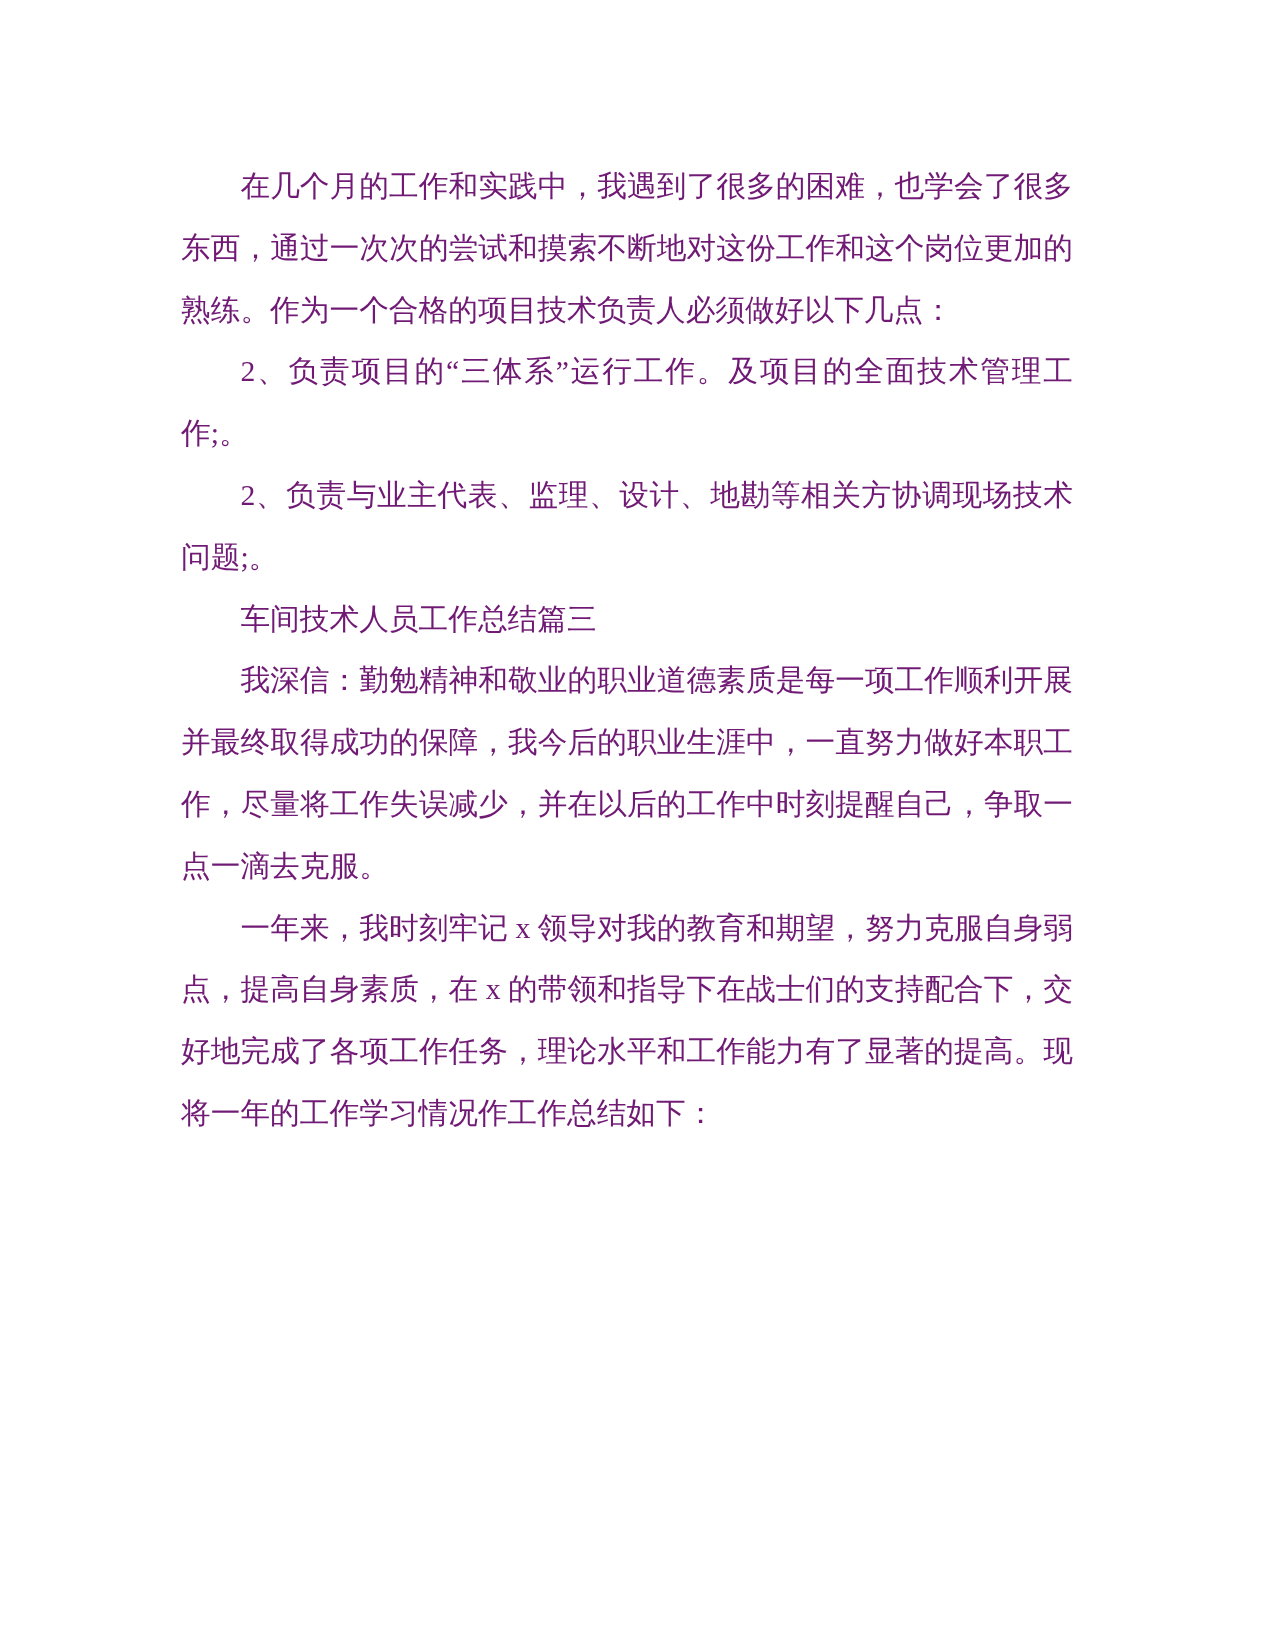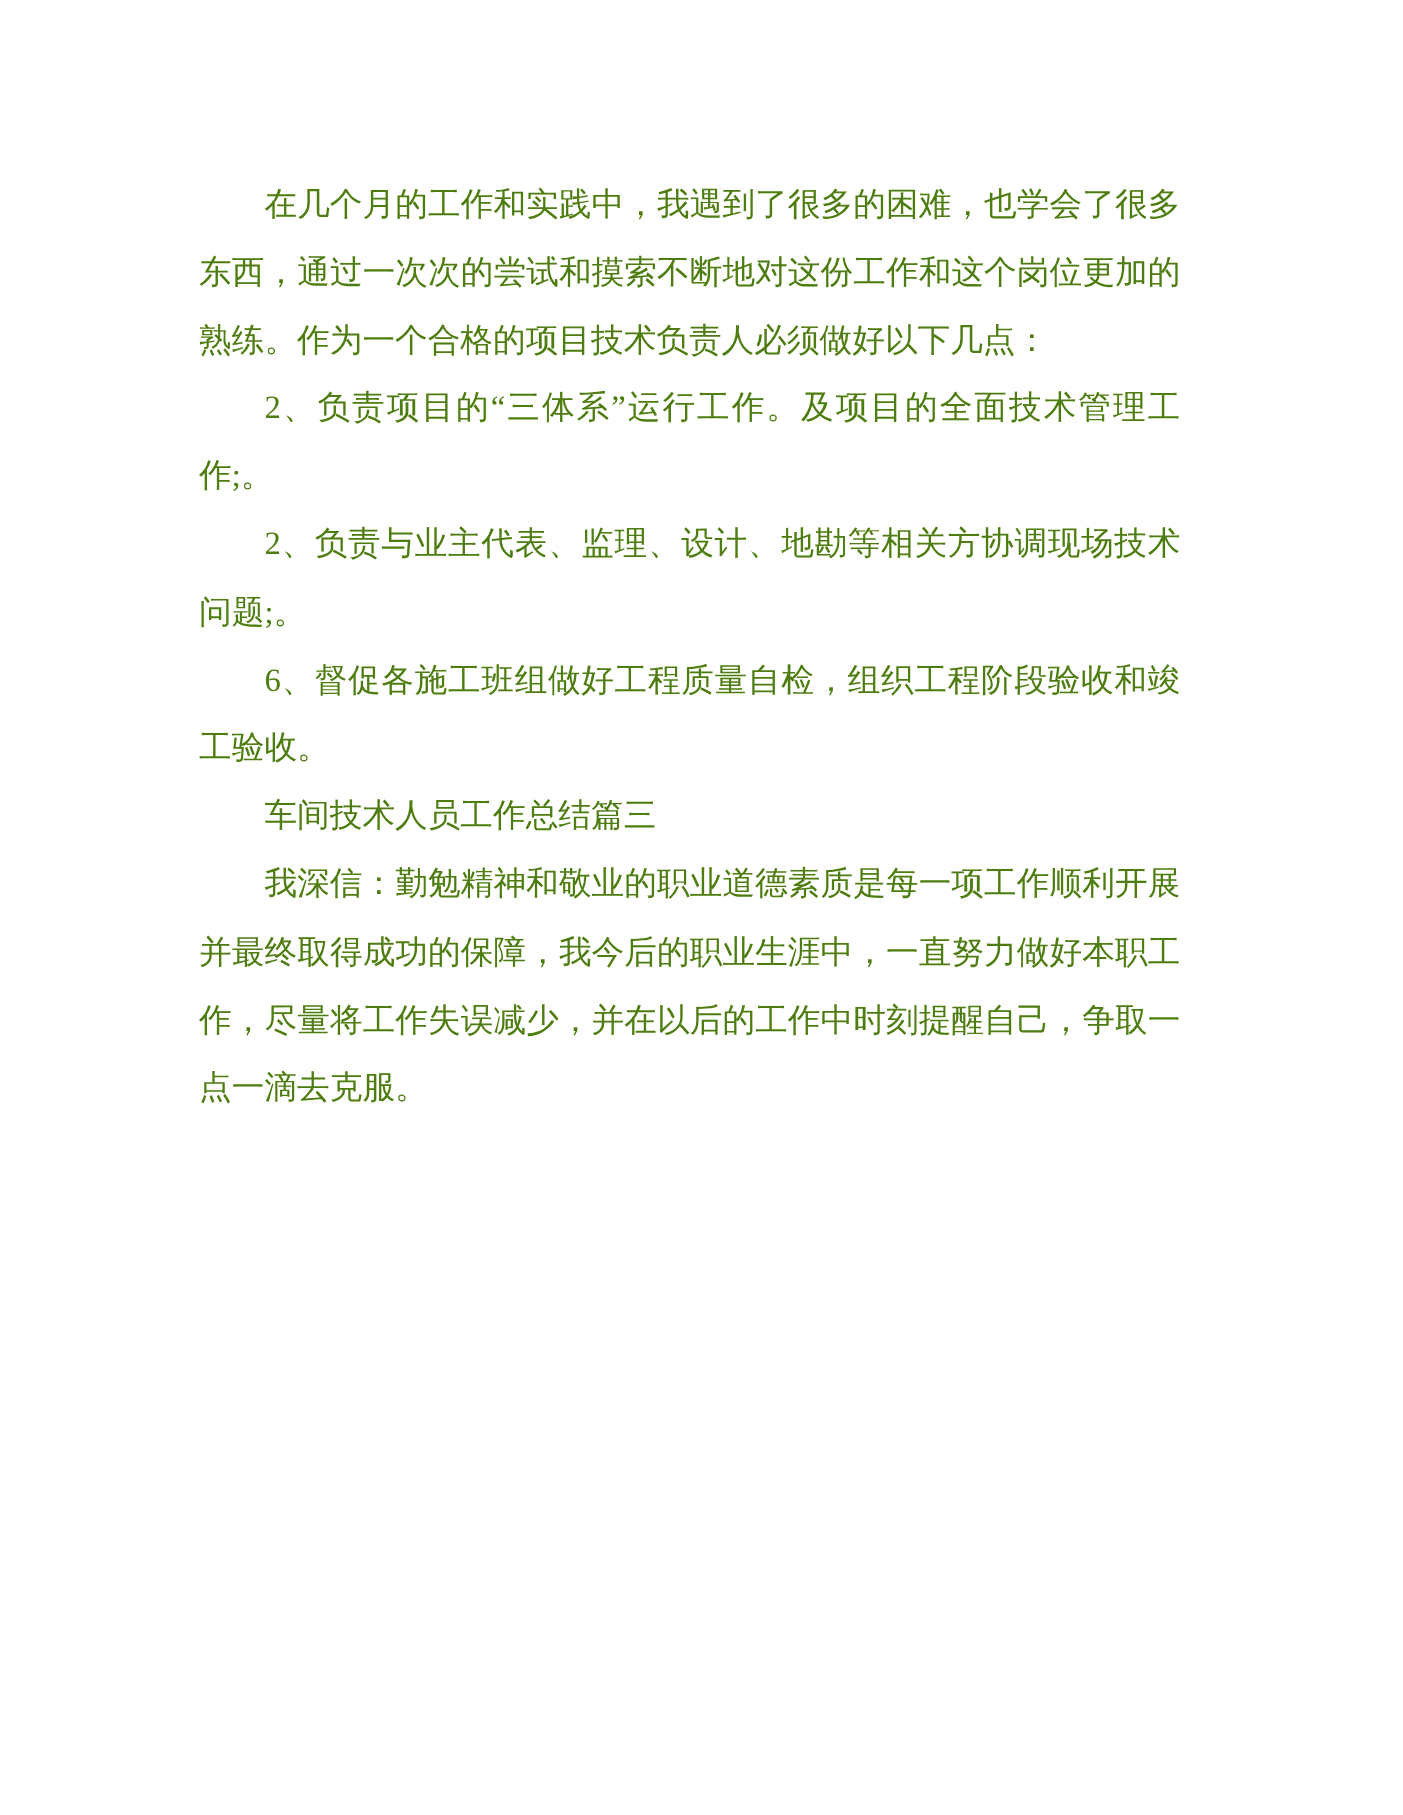--- a/index.html
+++ b/index.html
@@ -19,34 +19,34 @@
     position: absolute;
     left: 181px;
     top: 156px;
     width: 892px;
   }
   .doc-par {
     margin: 0;
     padding: 0;
     font-size: 29.7px;
     line-height: 61.8px;
-    color: #4d7c0f;
+    color: #701a75;
     font-weight: 400;
     text-indent: 2em;
     text-align: justify;
     word-break: break-all;
     line-break: anything;
     letter-spacing: 0;
   }
 </style>
 </head>
 <body>
 
 <div class="page">
   <div class="content">
     <p class="doc-par">在几个月的工作和实践中，我遇到了很多的困难，也学会了很多东西，通过一次次的尝试和摸索不断地对这份工作和这个岗位更加的熟练。作为一个合格的项目技术负责人必须做好以下几点：</p>
     <p class="doc-par">2、负责项目的“三体系”运行工作。及项目的全面技术管理工作;。</p>
     <p class="doc-par">2、负责与业主代表、监理、设计、地勘等相关方协调现场技术问题;。</p>
-    <p class="doc-par">6、督促各施工班组做好工程质量自检，组织工程阶段验收和竣工验收。</p>
     <p class="doc-par">车间技术人员工作总结篇三</p>
     <p class="doc-par">我深信：勤勉精神和敬业的职业道德素质是每一项工作顺利开展并最终取得成功的保障，我今后的职业生涯中，一直努力做好本职工作，尽量将工作失误减少，并在以后的工作中时刻提醒自己，争取一点一滴去克服。</p>
+    <p class="doc-par">一年来，我时刻牢记 x 领导对我的教育和期望，努力克服自身弱点，提高自身素质，在 x 的带领和指导下在战士们的支持配合下，交好地完成了各项工作任务，理论水平和工作能力有了显著的提高。现将一年的工作学习情况作工作总结如下：</p>
   </div>
 </div>
 
 </body></html>

